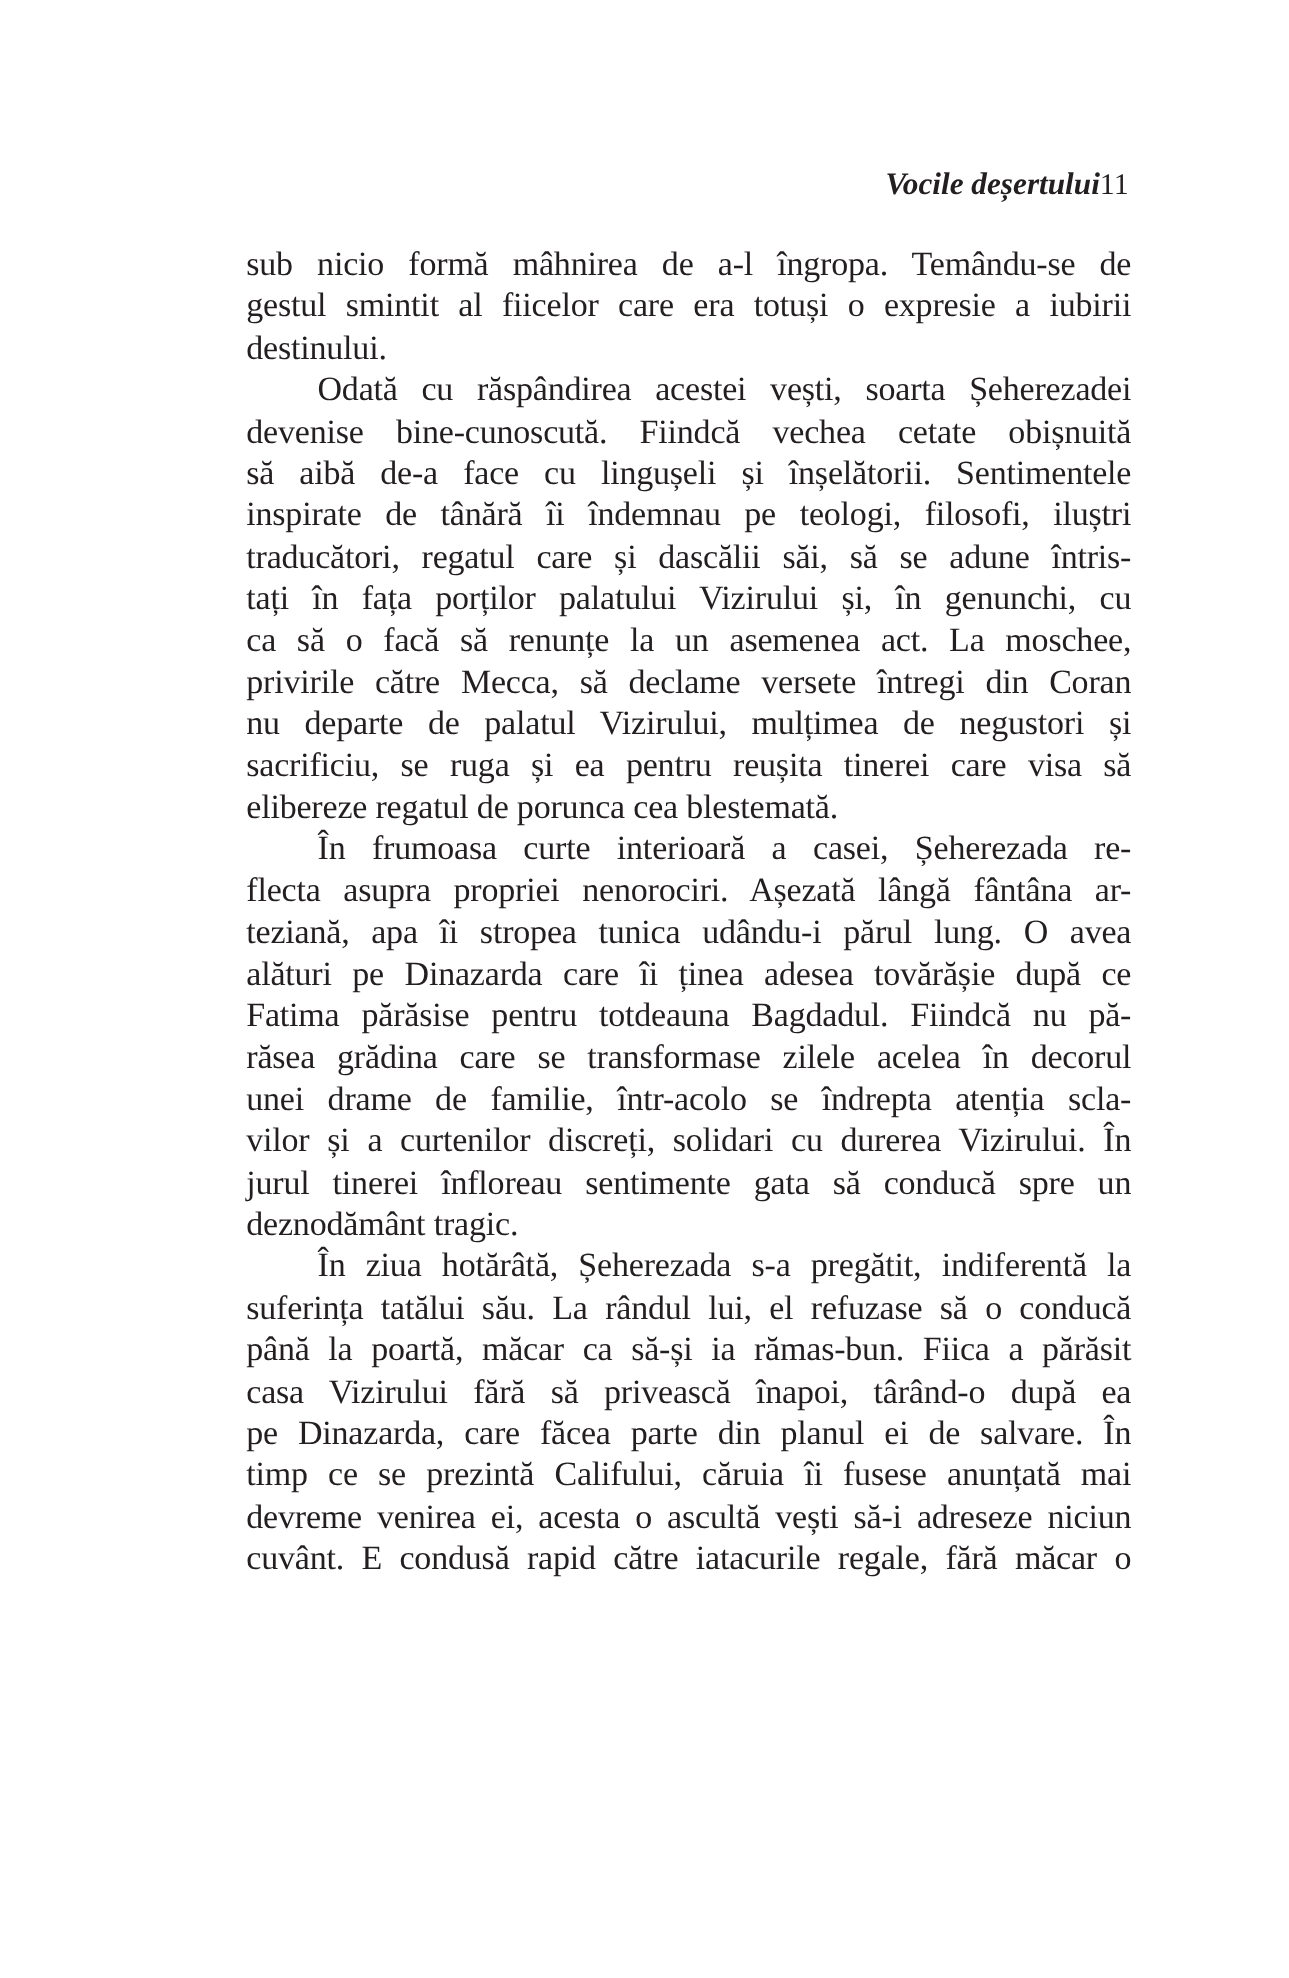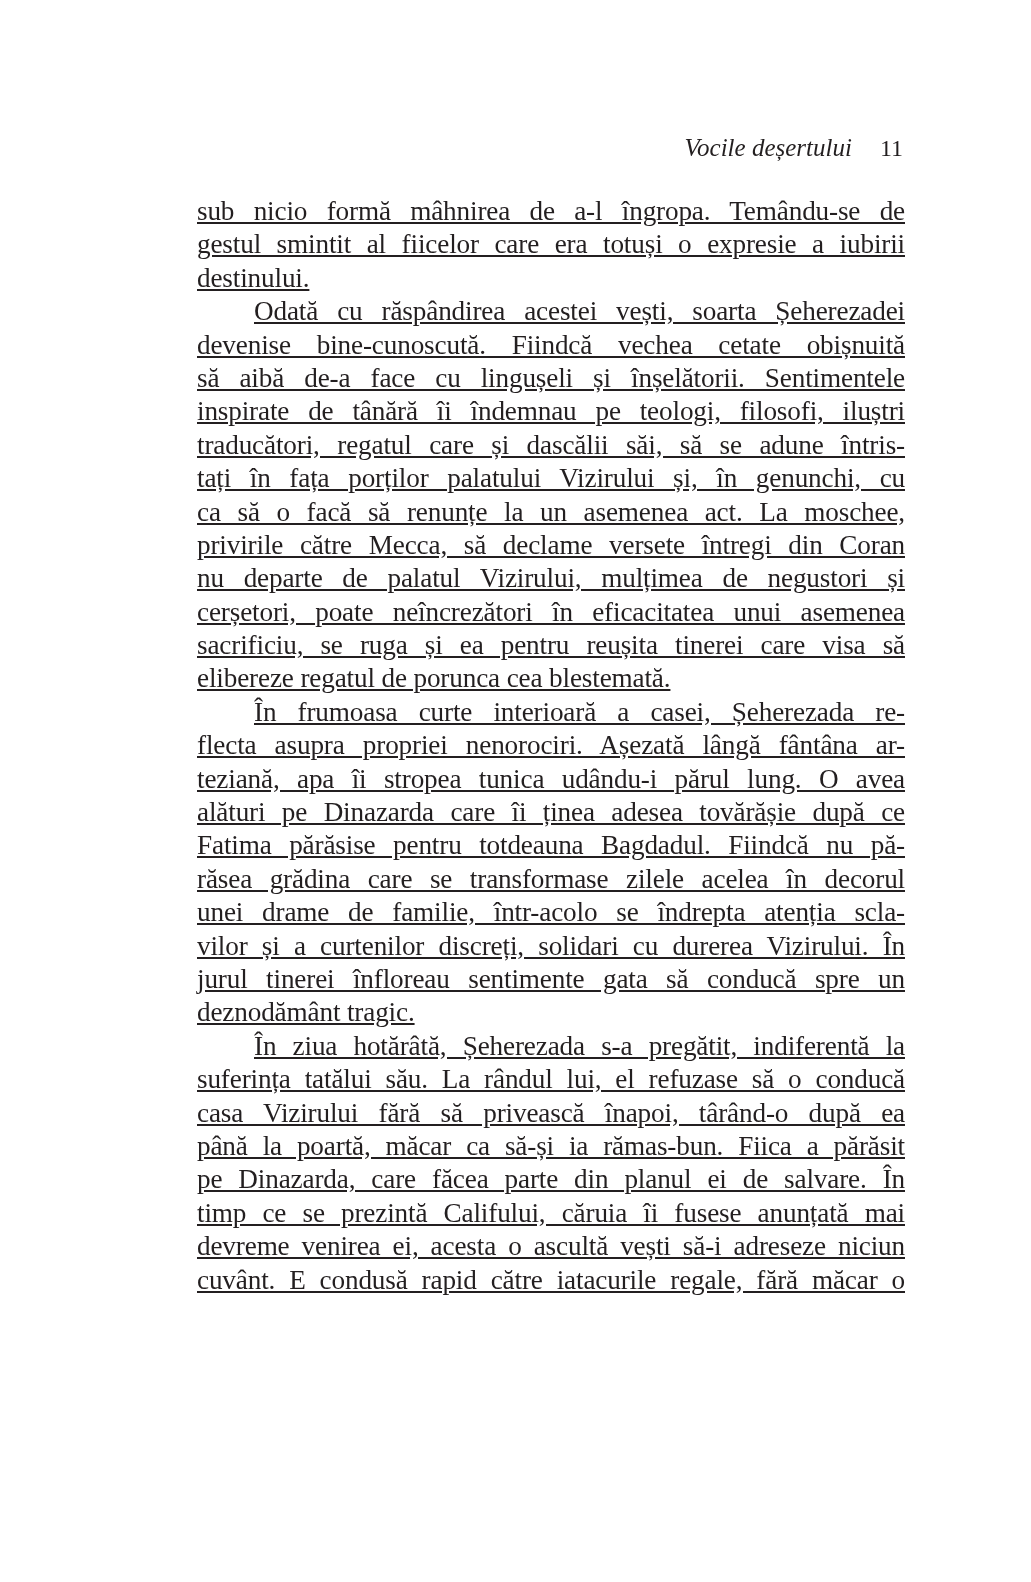--- a/index.html
+++ b/index.html
@@ -26,32 +26,31 @@
       top: 130px;
       right: 128px;
       height: 36px;
       display: flex;
       align-items: baseline;
       font-size: 25px;
       line-height: 36px;
     }
     .running-title {
       font-style: italic;
-      margin-right: 28px;
+      font-weight: bold;
     }
     .page-number {
       font-weight: normal;
       font-size: 24px;
     }
     .text-block {
       position: absolute;
       left: 197px;
       top: 195px;
       width: 708px;
-      text-decoration: underline;
     }
     .line {
       display: block;
       height: 33.4px;
       line-height: 33.4px;
       font-size: 27.2px;
       white-space: nowrap;
       text-align: justify;
       text-align-last: justify;
       letter-spacing: -0.15px;
@@ -80,38 +79,37 @@
 
     <span class="line indent">Odată cu răspândirea acestei vești, soarta Șeherezadei</span>
     <span class="line">devenise bine-cunoscută. Fiindcă vechea cetate obișnuită</span>
     <span class="line">să aibă de-a face cu lingușeli și înșelătorii. Sentimentele</span>
     <span class="line">inspirate de tânără îi îndemnau pe teologi, filosofi, iluștri</span>
     <span class="line">traducători, regatul care și dascălii săi, să se adune întris-</span>
     <span class="line">tați în fața porților palatului Vizirului și, în genunchi, cu</span>
     <span class="line">ca să o facă să renunțe la un asemenea act. La moschee,</span>
     <span class="line">privirile către Mecca, să declame versete întregi din Coran</span>
     <span class="line">nu departe de palatul Vizirului, mulțimea de negustori și</span>
-    <span class="line">cerșetori, poate neîncrezători în eficacitatea unui asemenea</span>
     <span class="line">sacrificiu, se ruga și ea pentru reușita tinerei care visa să</span>
     <span class="line last">elibereze regatul de porunca cea blestemată.</span>
 
     <span class="line indent">În frumoasa curte interioară a casei, Șeherezada re-</span>
     <span class="line">flecta asupra propriei nenorociri. Așezată lângă fântâna ar-</span>
     <span class="line">teziană, apa îi stropea tunica udându-i părul lung. O avea</span>
     <span class="line">alături pe Dinazarda care îi ținea adesea tovărășie după ce</span>
     <span class="line">Fatima părăsise pentru totdeauna Bagdadul. Fiindcă nu pă-</span>
     <span class="line">răsea grădina care se transformase zilele acelea în decorul</span>
     <span class="line">unei drame de familie, într-acolo se îndrepta atenția scla-</span>
     <span class="line">vilor și a curtenilor discreți, solidari cu durerea Vizirului. În</span>
     <span class="line">jurul tinerei înfloreau sentimente gata să conducă spre un</span>
     <span class="line last">deznodământ tragic.</span>
 
     <span class="line indent">În ziua hotărâtă, Șeherezada s-a pregătit, indiferentă la</span>
     <span class="line">suferința tatălui său. La rândul lui, el refuzase să o conducă</span>
+    <span class="line">până la poartă, măcar ca să-și ia rămas-bun. Fiica a părăsit</span>
     <span class="line">casa Vizirului fără să privească înapoi, târând-o după ea</span>
-    <span class="line">până la poartă, măcar ca să-și ia rămas-bun. Fiica a părăsit</span>
     <span class="line">pe Dinazarda, care făcea parte din planul ei de salvare. În</span>
     <span class="line">timp ce se prezintă Califului, căruia îi fusese anunțată mai</span>
     <span class="line">devreme venirea ei, acesta o ascultă vești să-i adreseze niciun</span>
     <span class="line">cuvânt. E condusă rapid către iatacurile regale, fără măcar o</span>
   </div>
 
 </div>
 
 </body></html>

